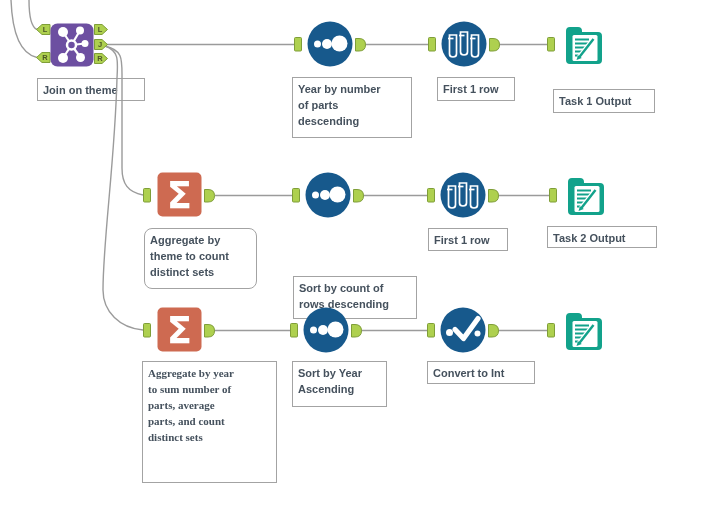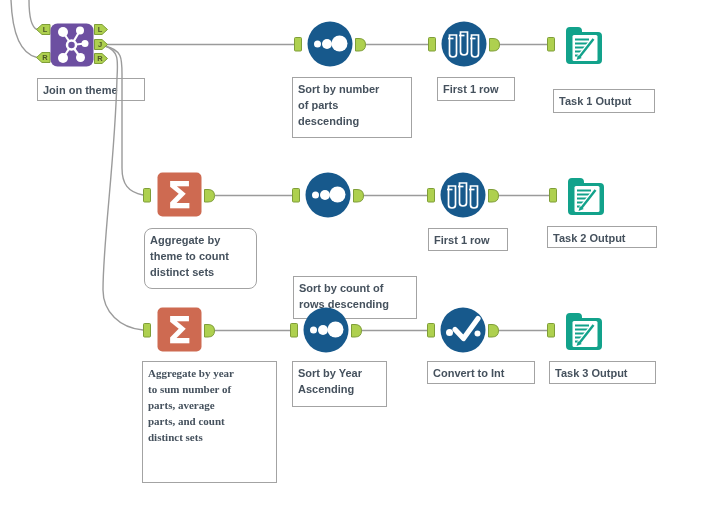--- a/index.html
+++ b/index.html
@@ -33,41 +33,40 @@
   .pencil{stroke:var(--output-teal,#12a28b);stroke-width:2.4;}
   .check{stroke:#fff;stroke-width:5.2;fill:none;stroke-linecap:round;stroke-linejoin:round;}
   .sigma{font:bold 37px "DejaVu Sans",sans-serif;fill:#fff;text-anchor:middle;}
 </style>
 </head>
 <body>
 
 <div id="canvas">
 
   <div class="note" style="left:37px;top:78px;width:108px;height:23px;">Join on theme</div>
-  <div class="note" style="left:292px;top:77px;width:120px;height:61px;">Sort by number
+  <div class="note" style="left:292px;top:77px;width:120px;height:61px;">Year by number
 of parts
 descending</div>
   <div class="note" style="left:437px;top:77px;width:78px;height:24px;">First 1 row</div>
   <div class="note" style="left:553px;top:77px;width:102px;height:24px;margin-top:12px;">Task 1 Output</div>
   <div class="note" style="left:144px;top:228px;width:113px;height:61px;border-radius:8px;">Aggregate by
 theme to count
 distinct sets</div>
   <div class="note" style="left:293px;top:228px;width:124px;height:43px;margin-top:48px;">Sort by count of
 rows descending</div>
   <div class="note" style="left:428px;top:228px;width:80px;height:23px;">First 1 row</div>
   <div class="note" style="left:547px;top:226px;width:110px;height:22px;">Task 2 Output</div>
   <div class="note" style="left:142px;top:361px;width:135px;height:122px;font-family:Liberation Serif, serif;">Aggregate by year
 to sum number of
 parts, average
 parts, and count
 distinct sets</div>
   <div class="note" style="left:292px;top:361px;width:95px;height:46px;">Sort by Year
 Ascending</div>
   <div class="note" style="left:427px;top:361px;width:108px;height:23px;">Convert to Int</div>
-  <div class="note" style="left:549px;top:361px;width:107px;height:23px;">Task 3 Output</div>
 
   <svg id="overlay" width="728" height="509" viewBox="0 0 728 509">
     <defs>
       <g id="def-sort">
         <circle cx="23" cy="23" r="22.5" class="blue"></circle>
         <circle cx="10.5" cy="23" r="3.5" class="white"></circle>
         <circle cx="20" cy="23" r="5" class="white"></circle>
         <circle cx="32.5" cy="22.5" r="8" class="white"></circle>
       </g>
       <g id="def-sample">

